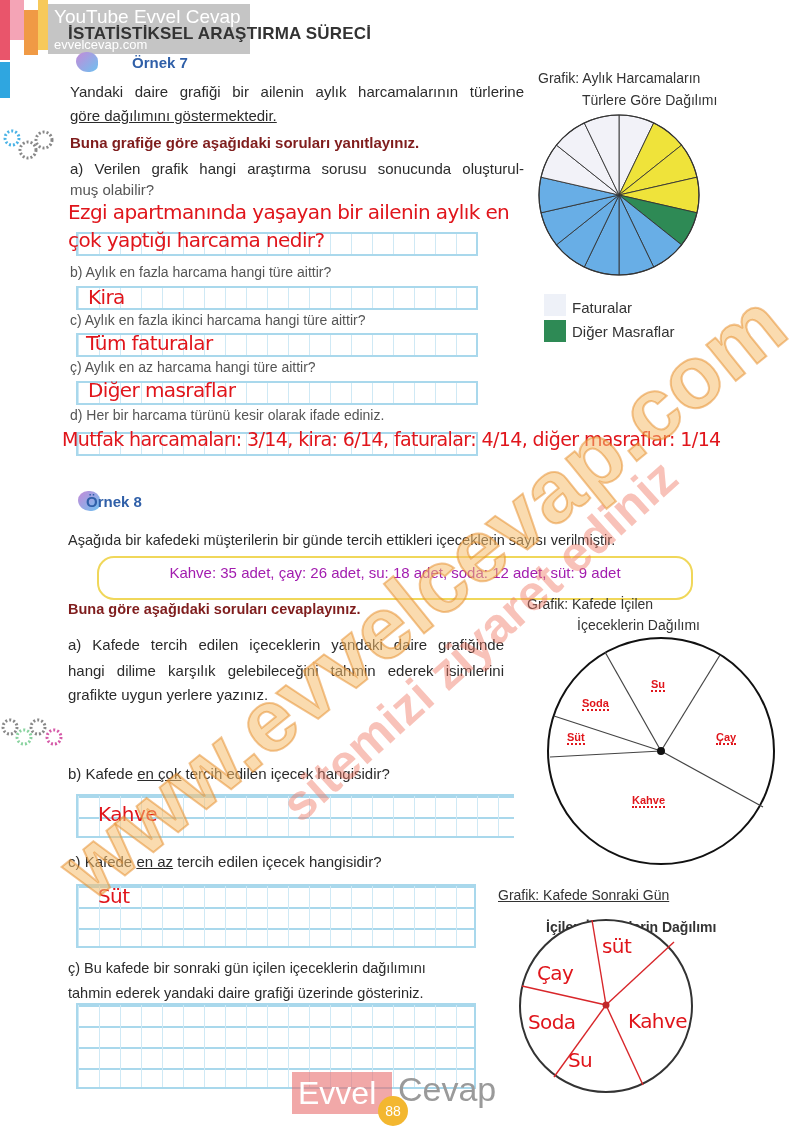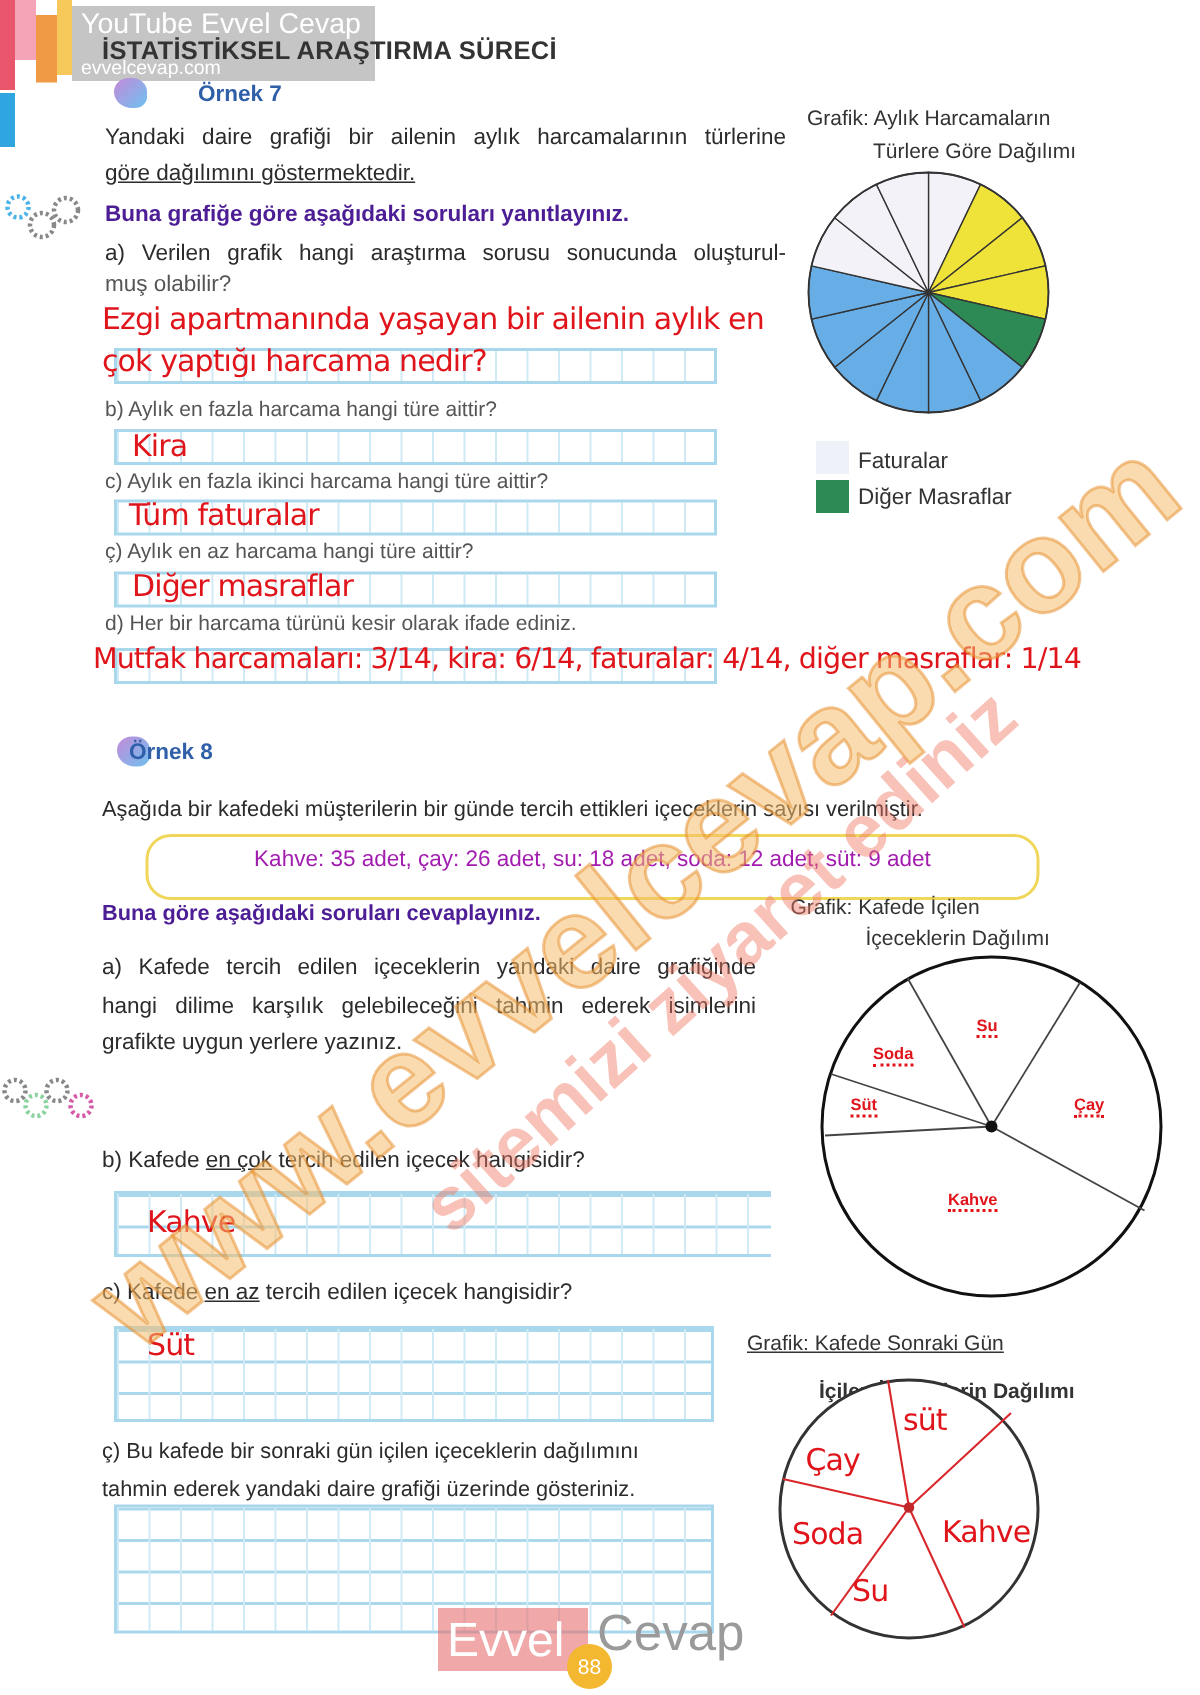--- a/index.html
+++ b/index.html
@@ -7,21 +7,21 @@
          font-family: "Liberation Sans", sans-serif; color: #2b2b2b; }
   .abs { position: absolute; }
   .header-title { left: 68px; top: 24px; font-weight: bold; font-size: 17px; color: #333; letter-spacing: 0.2px; }
   .brand-strip { left: 0; top: 0; width: 60px; height: 100px; }
   .yt-banner { left: 48px; top: 4px; width: 202px; height: 50px; background: rgba(150,150,150,0.55); }
   .yt-title { left: 54px; top: 6px; font-size: 19px; color: #fff; }
   .yt-url { left: 54px; top: 37px; font-size: 13px; color: #fff; }
   .ornek { font-weight: bold; font-size: 15px; color: #2f5fa8; }
   .ornek-badge { width: 22px; height: 20px; border-radius: 50% 50% 40% 60%; background: linear-gradient(135deg,#c58ad8,#6ec1f0); }
   .p { font-size: 15px; color: #2b2b2b; line-height: 24px; }
-  .pb { font-weight: bold; font-size: 15px; color: #4c1d95; }
+  .pb { font-weight: bold; font-size: 15px; color: #7f1d1d; }
   .grey { color: #555; }
   .answer { color: #e0151b; font-size: 20px; font-family: "DejaVu Sans", sans-serif; letter-spacing: -0.6px; }
   .grid-box { border: 2px solid #a9d8ec; background-image: linear-gradient(to right, #cfe9f5 1px, transparent 1px); background-size: 21px 100%; }
   .grid-multi { border: 2px solid #a9d8ec;
     background-image: linear-gradient(to right, #cfe9f5 1px, transparent 1px), linear-gradient(to bottom, #a9d8ec 2px, transparent 2px);
     background-size: 21px 100%, 100% 32px; }
   .data-box { left: 97px; top: 556px; width: 596px; height: 44px; border: 2px solid #f0d75a; border-radius: 17px; text-align: center; font-size: 15px; line-height: 30px; color: #a21caf; }
   .chart-title { font-size: 14px; color: #333; }
   .legend-sw { width: 22px; height: 22px; }
   .legend-lbl { font-size: 15px; color: #333; }

